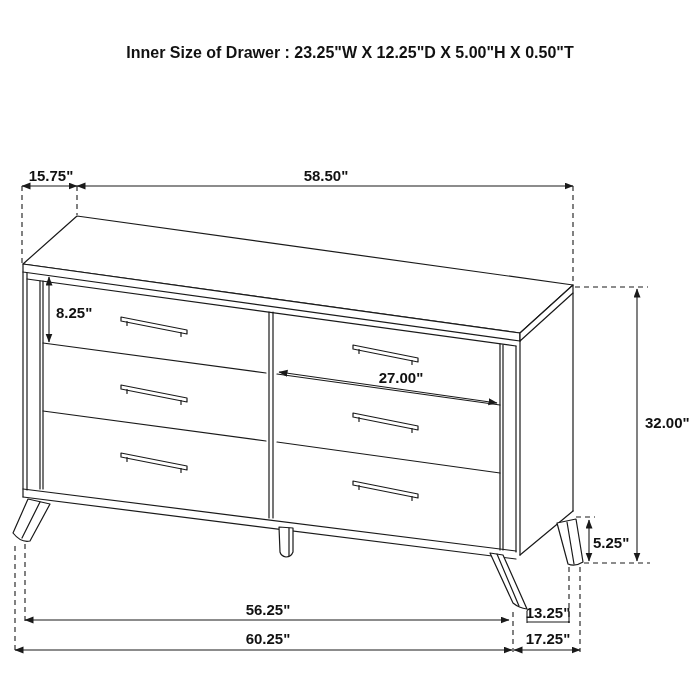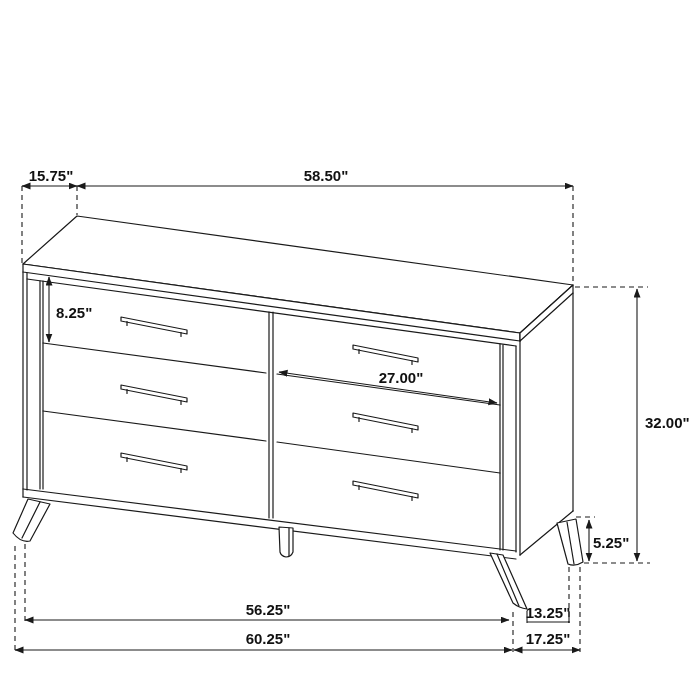--- a/index.html
+++ b/index.html
@@ -12,20 +12,21 @@
   .draw *{stroke:#1a1a1a;stroke-width:1.2;fill:none;stroke-linejoin:round;stroke-linecap:round;}
   .draw .face{fill:#ffffff;}
   .ext line{stroke:#1a1a1a;stroke-width:1.1;stroke-dasharray:5 4;fill:none;}
   .dim line{stroke:#1a1a1a;stroke-width:1.1;fill:none;}
   .dim .tick{stroke-dasharray:none;}
 </style>
 </head>
 <body>
 
 <div class="page">
+  <div class="title">Inner Size of Drawer : 23.25"W X 12.25"D X 5.00"H X 0.50"T</div>
 
   <svg width="700" height="700" viewBox="0 0 700 700">
     <defs>
       <marker id="ah" markerWidth="10" markerHeight="8" refX="8.5" refY="3.5" orient="auto-start-reverse" markerUnits="userSpaceOnUse">
         <path d="M0,0 L9,3.5 L0,7 Z" fill="#1a1a1a"></path>
       </marker>
     </defs>
 
     <g class="draw">
 

